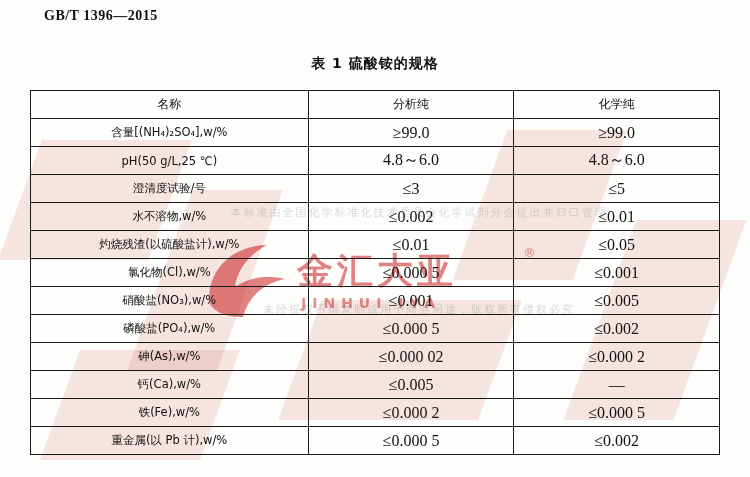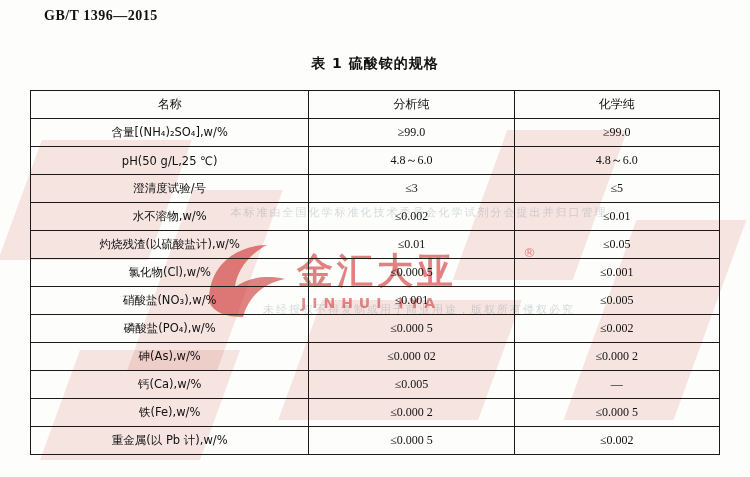--- a/index.html
+++ b/index.html
@@ -157,21 +157,21 @@
   }
   table.spec td.name {
     text-align: center;
     font-family: "DejaVu Sans", sans-serif;
     font-size: 11.5px;
     white-space: nowrap;
   }
   table.spec td.val {
     text-align: center;
     font-family: "Liberation Serif", serif;
-    font-size: 12px;
+    font-size: 16px;
   }
   .col-name  { width: 276px; }
   .col-v1    { width: 207px; }
   .col-v2    { width: 207px; }
 </style>
 </head>
 <body>
 
 <div class="page">
 

